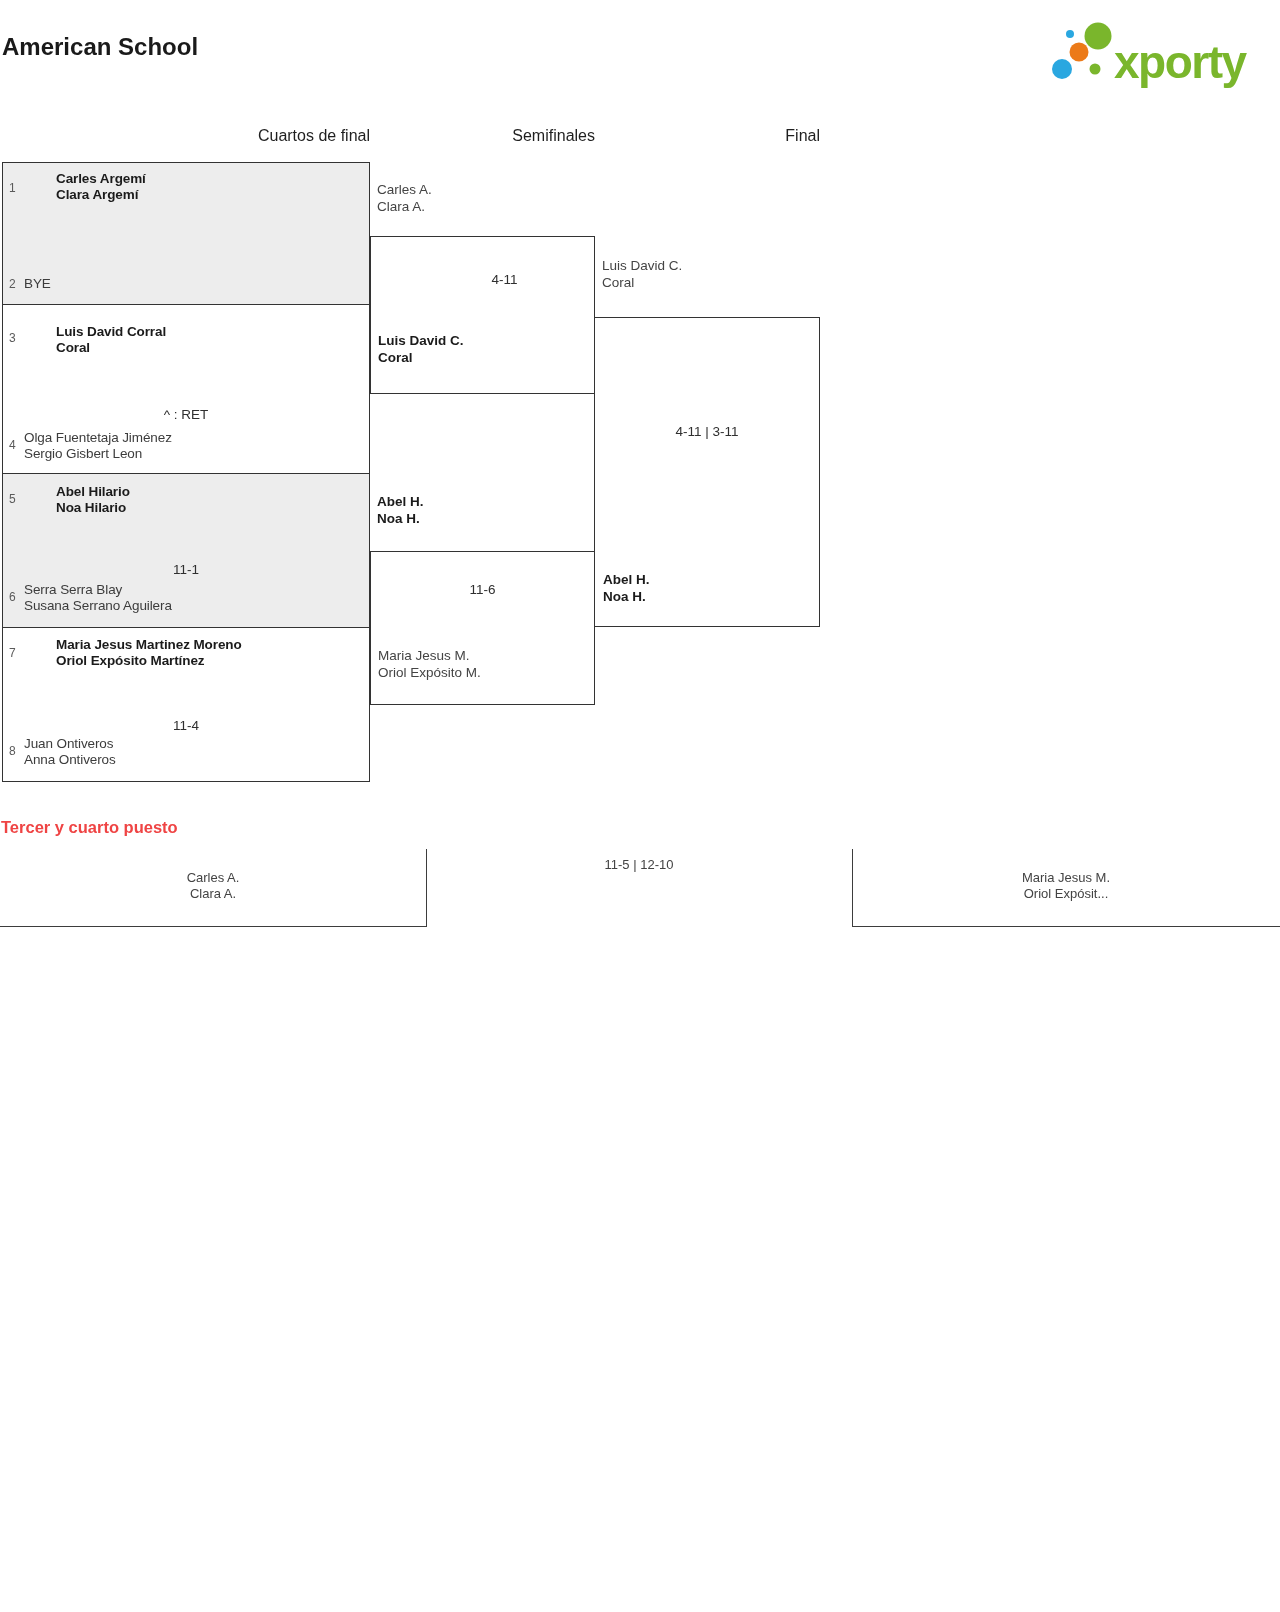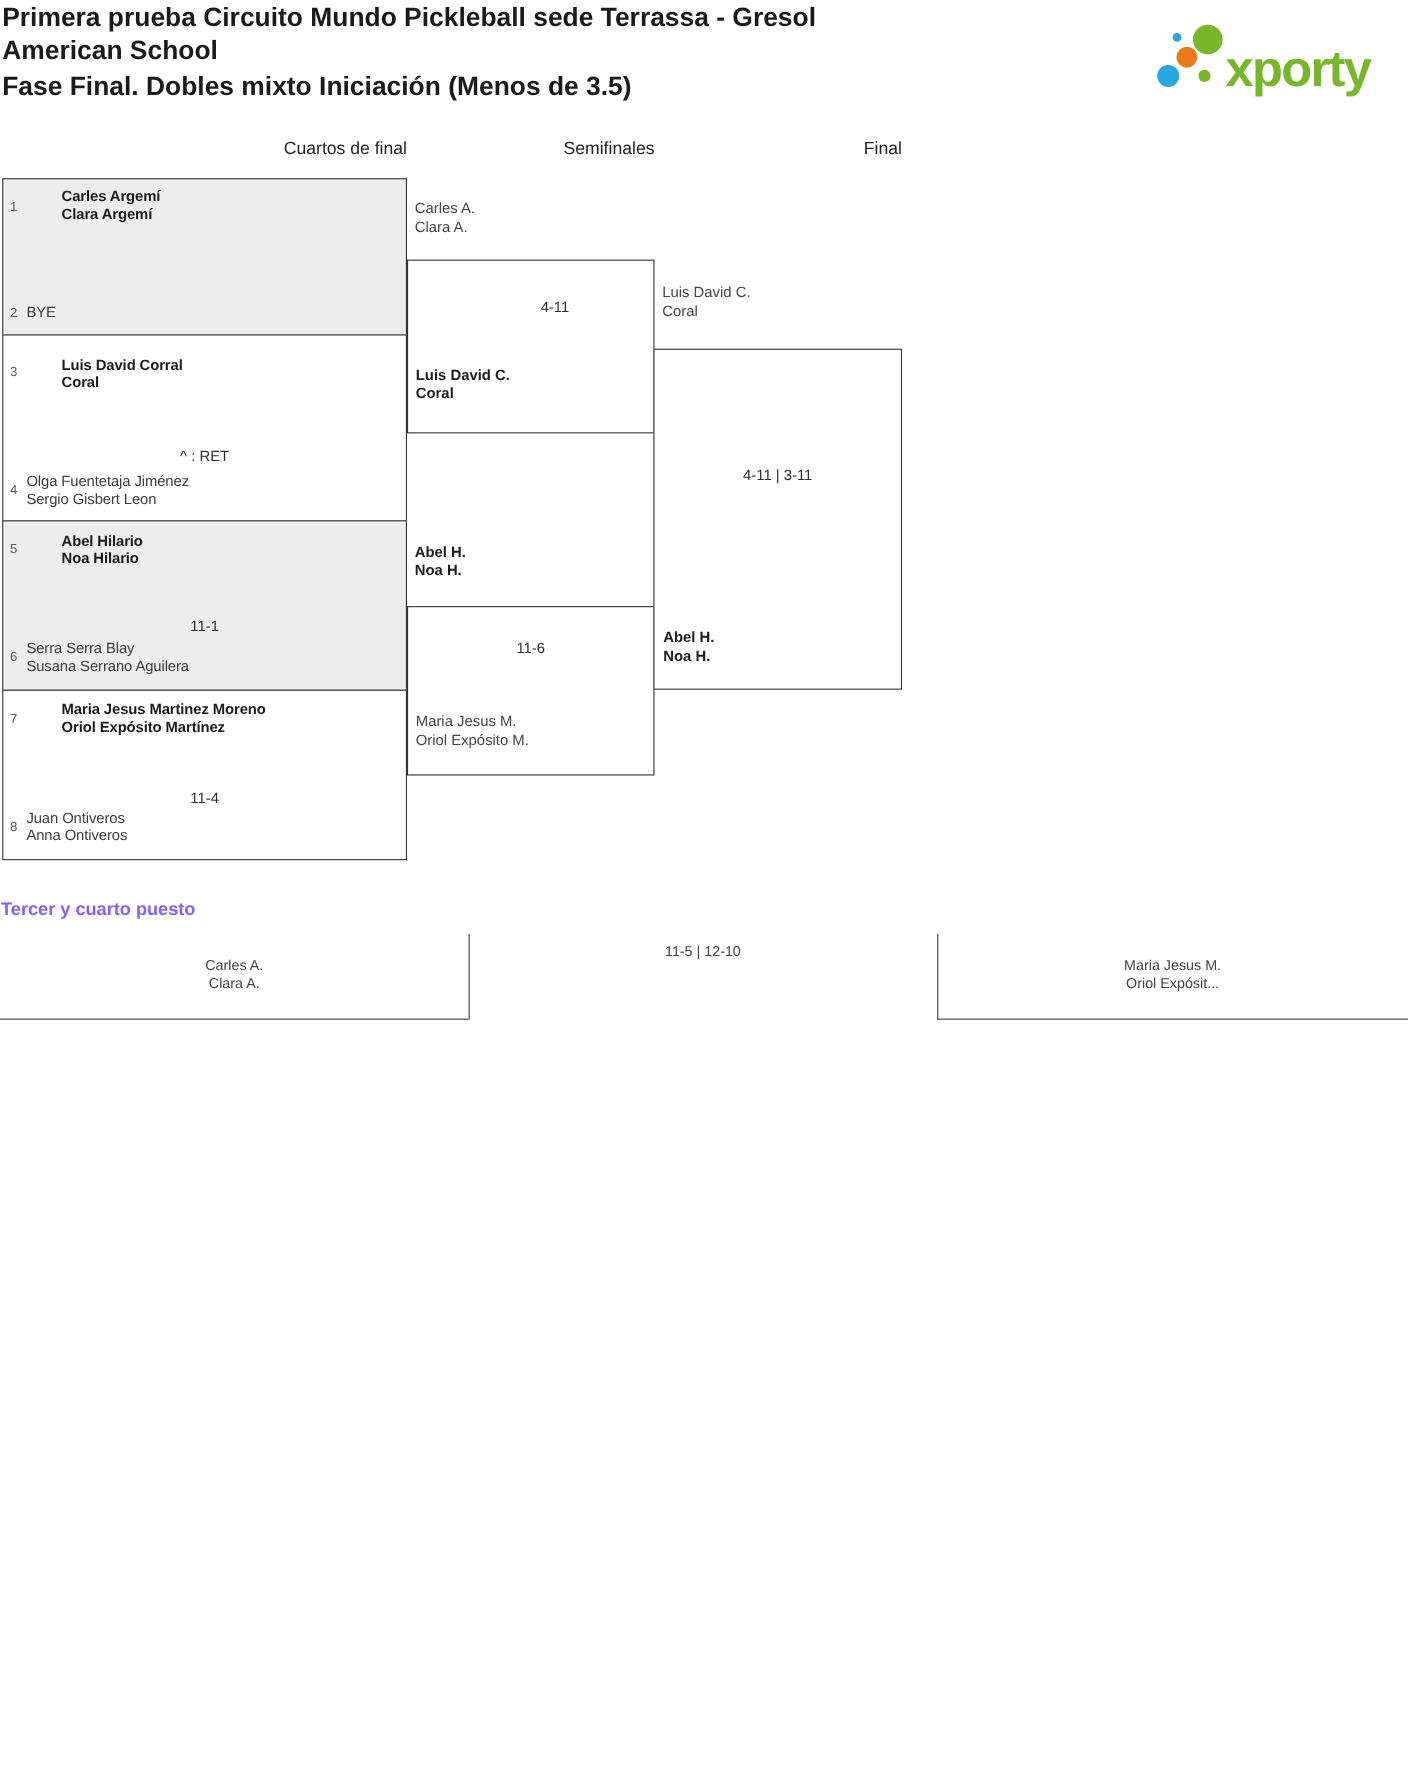--- a/index.html
+++ b/index.html
@@ -31,38 +31,36 @@
     font-size:13.5px; color:#2f2f2f; line-height:15px;
   }
   .float-team {
     position:absolute; font-size:13.5px; line-height:17px; color:#444;
     white-space:nowrap;
   }
   .float-team.winner { font-weight:700; color:#1b1b1b; }
   .boxteam { position:absolute; font-size:13.5px; line-height:17px; white-space:nowrap; }
   .boxteam.winner { font-weight:700; color:#1b1b1b; }
   .boxteam.loser { color:#444; }
-  .tp-head { position:absolute; left:1px; top:818px; font-size:16.5px; font-weight:700; color:#8b5cf6; }
+  .tp-head { position:absolute; left:1px; top:818px; font-size:16.5px; font-weight:700; color:#ef4444; }
   .hline { position:absolute; height:1px; background:#3d3d3d; }
   .vline { position:absolute; width:1px; background:#3d3d3d; }
   .tp-text { position:absolute; text-align:center; font-size:13px; line-height:16px; color:#434343; }
   .logo { position:absolute; left:1040px; top:6px; width:240px; height:86px; }
   .logo svg text {
     font-family:"Liberation Sans","DejaVu Sans",sans-serif;
     font-weight:700; font-size:46px; letter-spacing:-1.5px;
   }
 </style>
 </head>
 <body>
 
 <div class="page">
 
-  <div class="title-line" style="top:2px;">Primera prueba Circuito Mundo Pickleball sede Terrassa - Gresol</div>
   <div class="title-line" style="top:32px;">American School</div>
-  <div class="title-line" style="top:64px;">Fase Final. Dobles mixto Iniciación (Menos de 3.5)</div>
 
   <div class="logo">
     <svg width="240" height="86" viewBox="0 0 240 86">
       <circle cx="30" cy="28" r="4" fill="#2aa7e0"></circle>
       <circle cx="58" cy="30" r="13.5" fill="#7ab62c"></circle>
       <circle cx="39" cy="46" r="9.5" fill="#ec7a18"></circle>
       <circle cx="22" cy="63" r="10" fill="#2aa7e0"></circle>
       <circle cx="55" cy="63" r="5.5" fill="#7ab62c"></circle>
       <text x="74" y="72" fill="#7ab62c">xporty</text>
     </svg>

